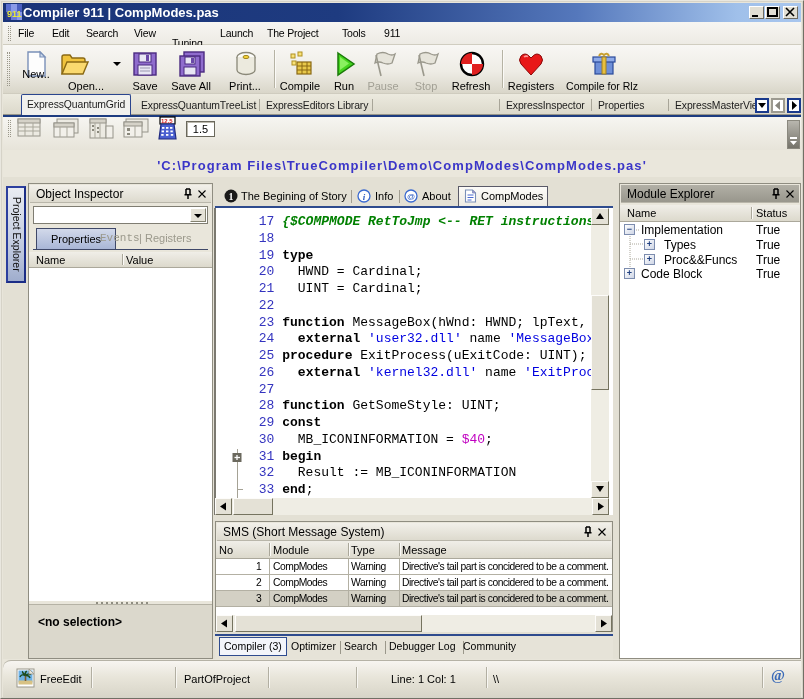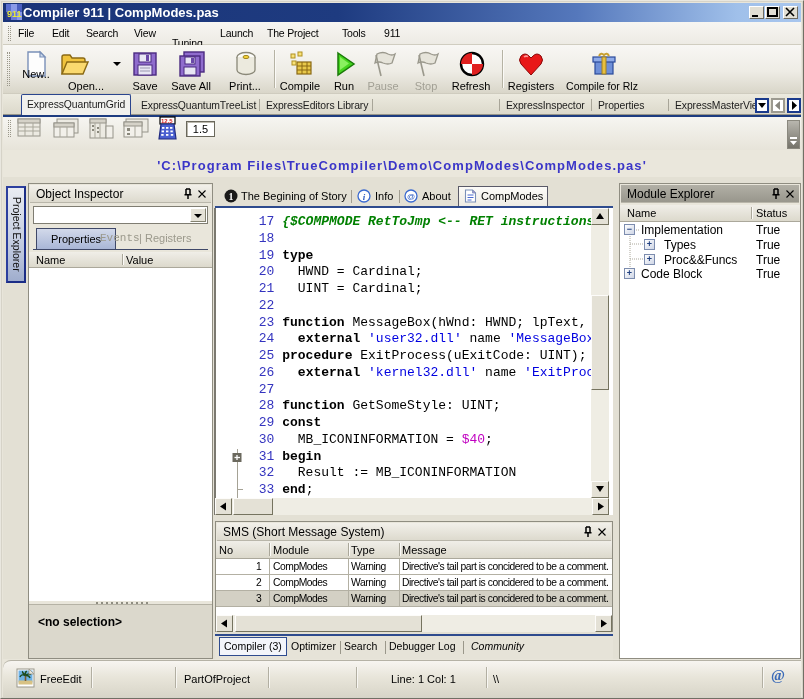--- a/index.html
+++ b/index.html
@@ -566,21 +566,21 @@
 </div>
 
 <div class="abs" id="btabs">
   <div class="btab sel" style="left:4px;">Compiler (3)</div>
   <div class="btab" style="left:76px; top:4px;">Optimizer</div>
   <div style="position:absolute; left:125px; top:5px; width:1px; height:13px; background:#9a978a;"></div>
   <div class="btab" style="left:129px; top:4px;">Search</div>
   <div style="position:absolute; left:170px; top:5px; width:1px; height:13px; background:#9a978a;"></div>
   <div class="btab" style="left:174px; top:4px;">Debugger Log</div>
   <div style="position:absolute; left:248px; top:5px; width:1px; height:13px; background:#9a978a;"></div>
-  <div class="btab" style="left:256px; top:4px;font-style:italic;">Community</div>
+  <div class="btab" style="left:248px; top:4px;">Community</div>
 </div>
 
 <div class="abs" id="statusbar"></div>
 <div class="abs" id="status-content" style="left:0; top:659px; width:804px; height:38px;">
   <svg class="abs" style="left:16px; top:9px;" width="20" height="20" viewBox="0 0 20 20">
     <rect x="1" y="1" width="17" height="18" fill="#fff" stroke="#9a988c"></rect>
     <rect x="2.5" y="2.5" width="14" height="12" fill="#6db0e4"></rect>
     <rect x="2.5" y="12.5" width="14" height="4" fill="#d8c284"></rect>
     <path d="M9.5 13 L9.5 8" stroke="#7a5a30" stroke-width="1.6" fill="none"></path>
     <path d="M9.5 7.5 Q5.5 5.5 4 9 M9.5 7.5 Q5.5 4 7 3.5 M9.5 7.5 Q9 3 11 3.5 M9.5 7.5 Q13.5 4.5 14.5 7 M9.5 7.5 Q13 7 14 10" stroke="#1d4a1d" stroke-width="1.5" fill="none"></path>

